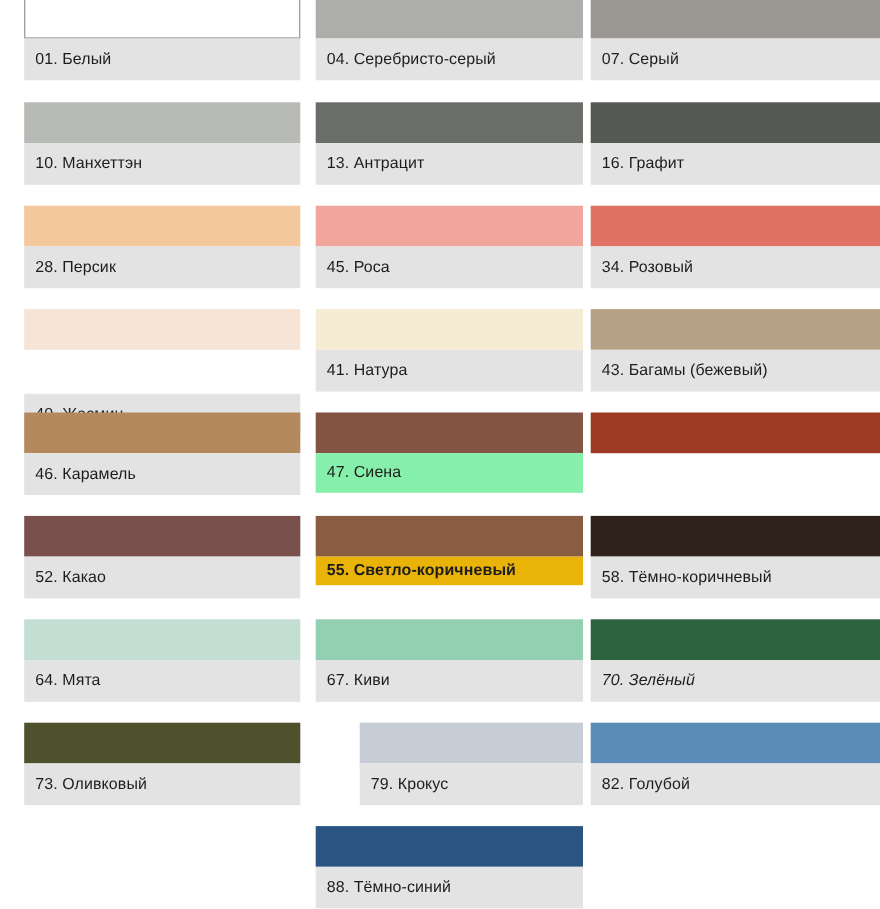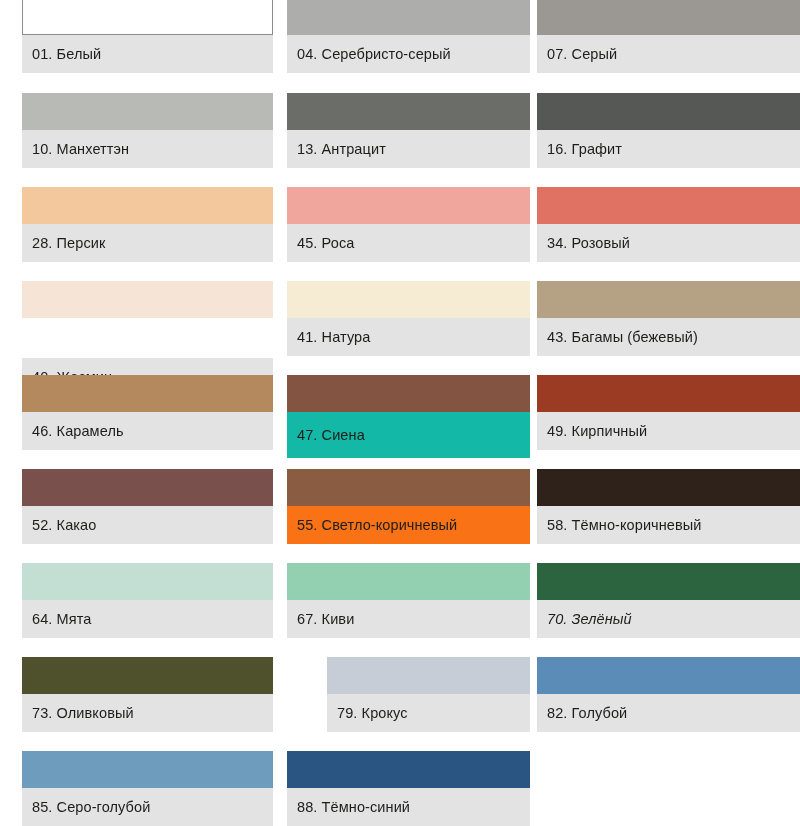--- a/index.html
+++ b/index.html
@@ -99,33 +99,32 @@
     <div class="swatch-card" style="left: 537px; top: 281px; width: 263px;">
       <div class="swatch-color" style="background: rgb(181, 162, 133); height: 37px;"></div>
       <div class="swatch-label" style="height: 38px; background: rgb(226, 227, 226); color: rgb(29, 29, 27);">43. Багамы (бежевый)</div>
     </div>
     <div class="swatch-card" style="left: 22px; top: 375px; width: 251px;">
       <div class="swatch-color" style="background: rgb(179, 137, 93); height: 37px;"></div>
       <div class="swatch-label" style="height: 38px; background: rgb(226, 227, 226); color: rgb(29, 29, 27);">46. Карамель</div>
     </div>
     <div class="swatch-card" style="left: 287px; top: 375px; width: 243px;">
       <div class="swatch-color" style="background: rgb(131, 84, 65); height: 37px;"></div>
-      <div class="swatch-label" style="height: 46px; background: #14b8a6; color: rgb(29, 29, 27);">47. Сиена</div>
+      <div class="swatch-label" style="height: 36px; background: #86efac; color: rgb(29, 29, 27);">47. Сиена</div>
     </div>
     <div class="swatch-card" style="left: 537px; top: 375px; width: 263px;">
       <div class="swatch-color" style="background: rgb(156, 59, 35); height: 37px;"></div>
-      <div class="swatch-label" style="height: 38px; background: rgb(226, 227, 226); color: rgb(29, 29, 27);">49. Кирпичный</div>
     </div>
     <div class="swatch-card" style="left: 22px; top: 469px; width: 251px;">
       <div class="swatch-color" style="background: rgb(121, 80, 76); height: 37px;"></div>
       <div class="swatch-label" style="height: 38px; background: rgb(226, 227, 226); color: rgb(29, 29, 27);">52. Какао</div>
     </div>
     <div class="swatch-card" style="left: 287px; top: 469px; width: 243px;">
       <div class="swatch-color" style="background: rgb(138, 92, 66); height: 37px;"></div>
-      <div class="swatch-label" style="height: 38px; background: #f97316; color: rgb(29, 29, 27);">55. Светло-коричневый</div>
+      <div class="swatch-label" style="height: 26px; background: #eab308; color: rgb(29, 29, 27); font-weight: bold;">55. Светло-коричневый</div>
     </div>
     <div class="swatch-card" style="left: 537px; top: 469px; width: 263px;">
       <div class="swatch-color" style="background: rgb(46, 34, 26); height: 37px;"></div>
       <div class="swatch-label" style="height: 38px; background: rgb(226, 227, 226); color: rgb(29, 29, 27);">58. Тёмно-коричневый</div>
     </div>
     <div class="swatch-card" style="left: 22px; top: 563px; width: 251px;">
       <div class="swatch-color" style="background: rgb(195, 222, 210); height: 37px;"></div>
       <div class="swatch-label" style="height: 38px; background: rgb(226, 227, 226); color: rgb(29, 29, 27);">64. Мята</div>
     </div>
     <div class="swatch-card" style="left: 287px; top: 563px; width: 243px;">
@@ -141,21 +140,17 @@
       <div class="swatch-label" style="height: 38px; background: rgb(226, 227, 226); color: rgb(29, 29, 27);">73. Оливковый</div>
     </div>
     <div class="swatch-card" style="left: 287px; top: 657px; width: 243px; padding-left: 40px;">
       <div class="swatch-color" style="background: rgb(198, 205, 214); height: 37px;"></div>
       <div class="swatch-label" style="height: 38px; background: rgb(226, 227, 226); color: rgb(29, 29, 27);">79. Крокус</div>
     </div>
     <div class="swatch-card" style="left: 537px; top: 657px; width: 263px;">
       <div class="swatch-color" style="background: rgb(91, 140, 184); height: 37px;"></div>
       <div class="swatch-label" style="height: 38px; background: rgb(226, 227, 226); color: rgb(29, 29, 27);">82. Голубой</div>
     </div>
-    <div class="swatch-card" style="left: 22px; top: 751px; width: 251px;">
-      <div class="swatch-color" style="background: rgb(109, 156, 189); height: 37px;"></div>
-      <div class="swatch-label" style="height: 38px; background: rgb(226, 227, 226); color: rgb(29, 29, 27);">85. Серо-голубой</div>
-    </div>
     <div class="swatch-card" style="left: 287px; top: 751px; width: 243px;">
       <div class="swatch-color" style="background: rgb(42, 85, 130); height: 37px;"></div>
       <div class="swatch-label" style="height: 38px; background: rgb(226, 227, 226); color: rgb(29, 29, 27);">88. Тёмно-синий</div>
     </div>
   </div>
 
 </body></html>

